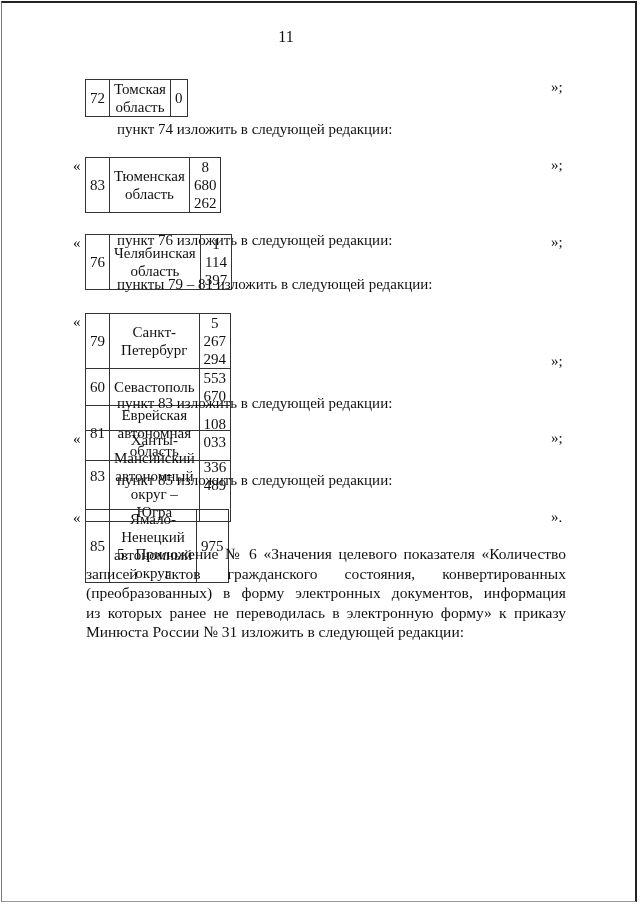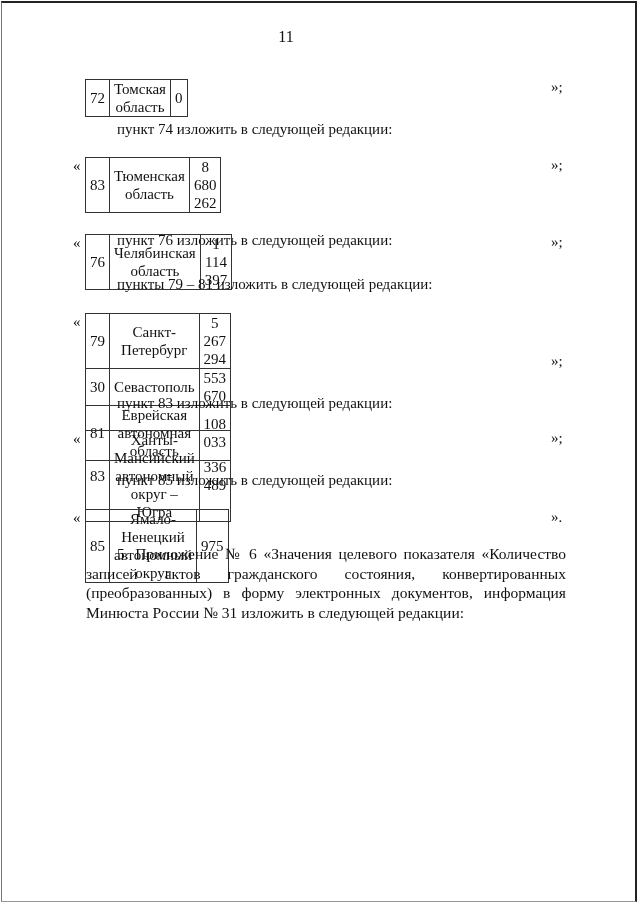--- a/index.html
+++ b/index.html
@@ -99,21 +99,21 @@
 <div class="tbl-wrap" style="top:313px;">
   <span class="quote-open" style="top:1px;">«</span>
   <table class="rowtbl">
     <tbody>
         <tr>
       <td class="num">79</td>
       <td class="name">Санкт-Петербург</td>
       <td class="val">5 267 294</td>
     </tr>
     <tr>
-      <td class="num">30</td>
+      <td class="num">60</td>
       <td class="name">Севастополь</td>
       <td class="val">553 670</td>
     </tr>
     <tr>
       <td class="num">81</td>
       <td class="name">Еврейская автономная область</td>
       <td class="val">108 033</td>
     </tr>
   </tbody>
     </table>
@@ -147,14 +147,15 @@
     </tr>
   </tbody>
     </table>
   <span class="quote-close" style="top:0;">».</span>
 </div>
 
 <div class="body-text">
   <span class="line first">5. Приложение № 6 «Значения целевого показателя «Количество</span>
   <span class="line">записей актов гражданского состояния, конвертированных</span>
   <span class="line">(преобразованных) в форму электронных документов, информация</span>
+  <span class="line">из которых ранее не переводилась в электронную форму» к приказу</span>
   <span class="line last">Минюста России № 31 изложить в следующей редакции:</span>
 </div>
 
 </body></html>

